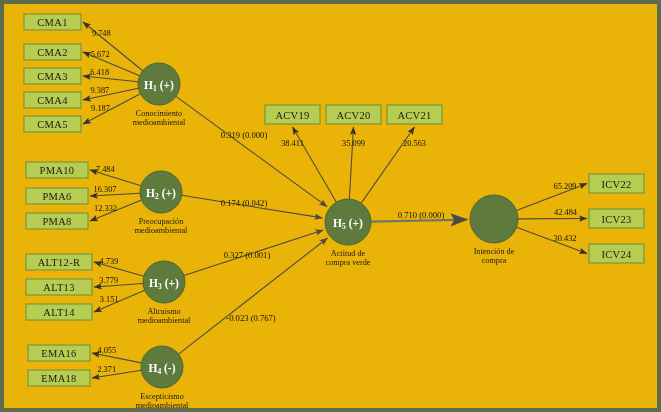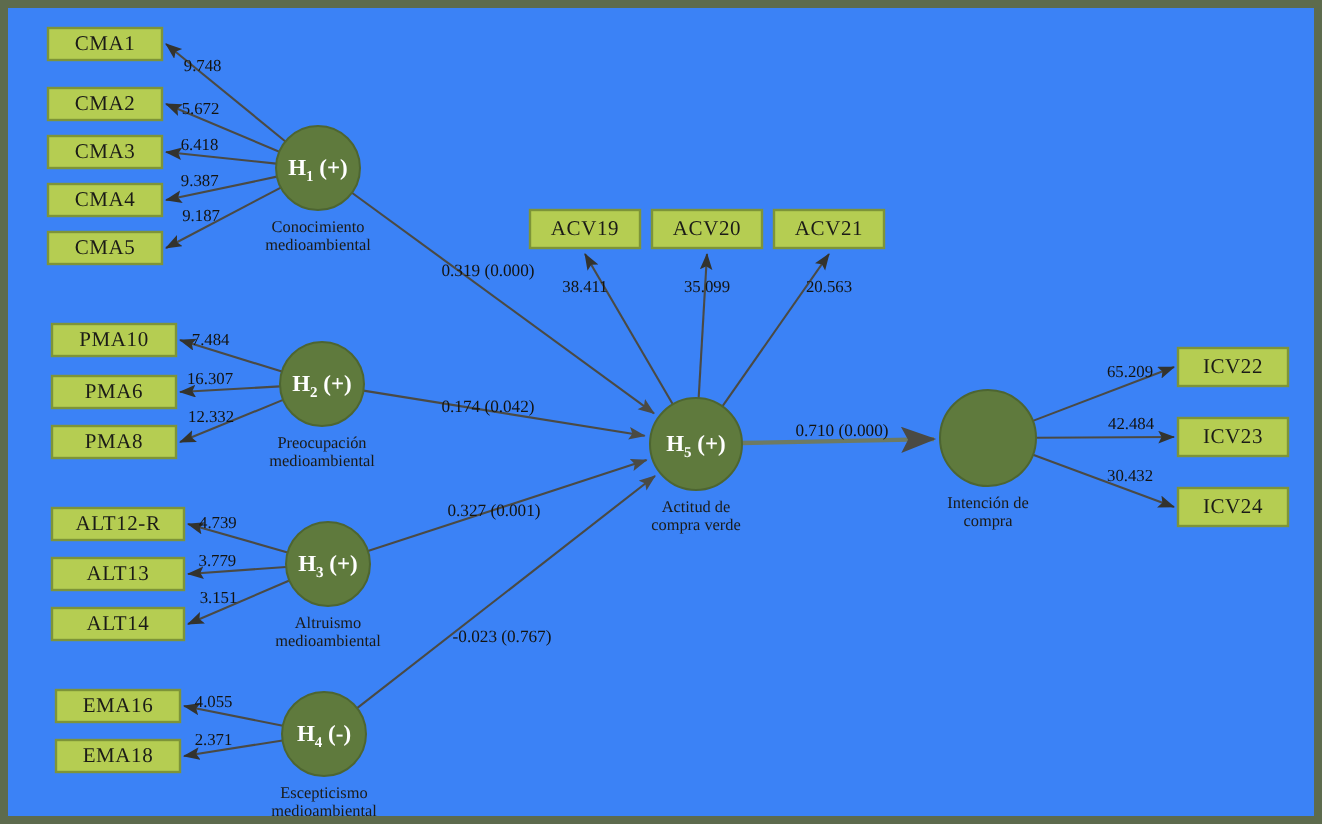--- a/index.html
+++ b/index.html
@@ -1,20 +1,20 @@
 <!DOCTYPE html>
 <html><head>
 <meta charset="utf-8">
 <style>
   html,body{margin:0;padding:0;background:#6b7a5a;}
   body{font-family:"Liberation Serif", serif;}
   #stage{
     position:relative;
     width:661px;height:412px;
-    background:#3b82f6;
+    background:#eab308;
     border:4px solid #5d6b4d;
     box-sizing:border-box;
     overflow:hidden;
   }
   #diagram{position:absolute;left:0;top:0;width:653px;height:404px;display:block;}
 
   .ind-box{
     fill:#b5cd52;
     stroke:#7e9438;
     stroke-width:1.2;

